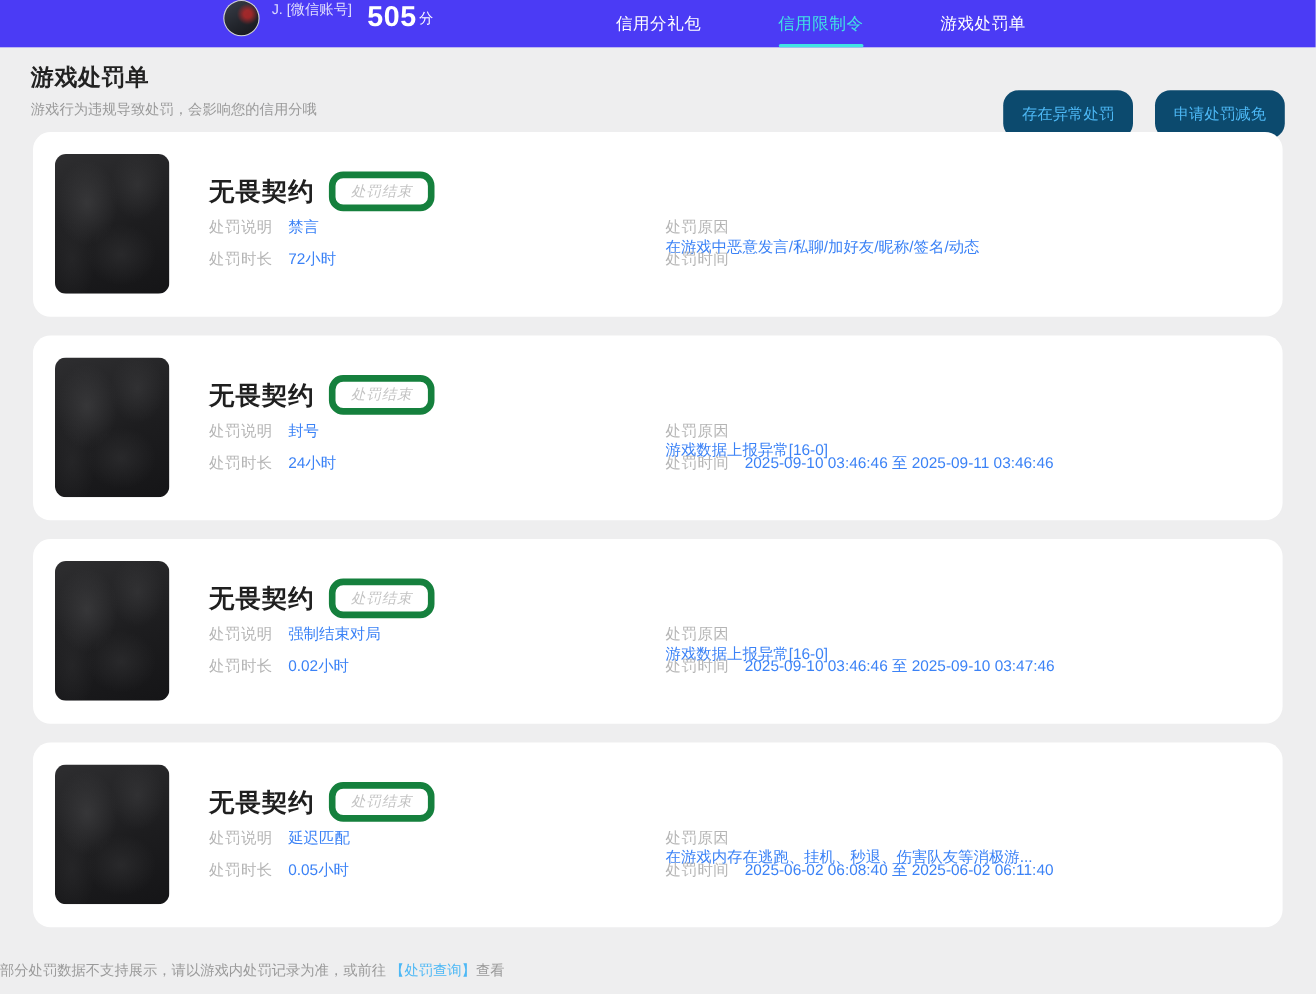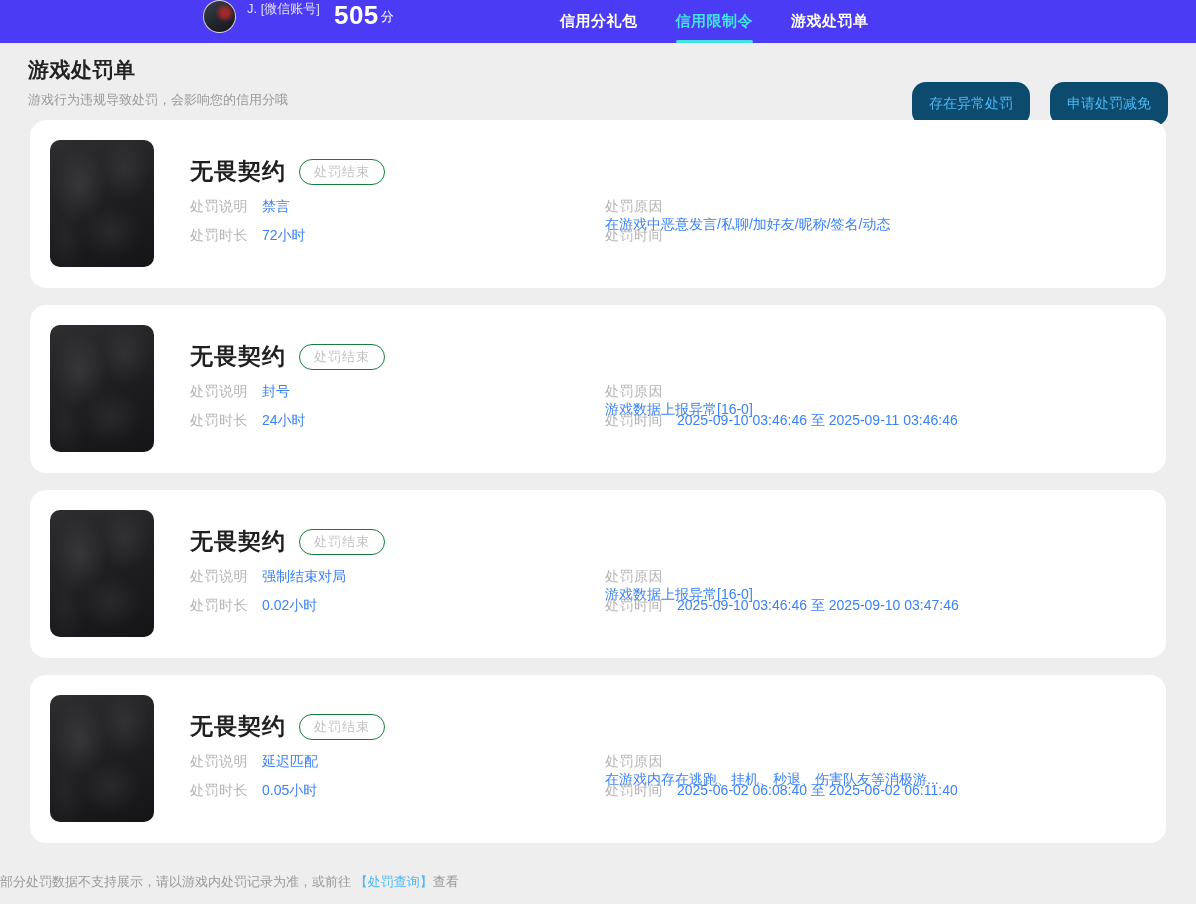--- a/index.html
+++ b/index.html
@@ -31,21 +31,21 @@
   .user-name {
     margin-left:11px;
     color:rgba(255,255,255,0.82);
     font-size:13px;
   }
   .user-score { margin-left:14px; color:#ffffff; font-size:26px; font-weight:bold; letter-spacing:0.5px; }
   .score-unit { color:#ffffff; font-size:13px; margin-left:2px; margin-top:8px; }
 
   .nav-tabs {
     position:absolute; left:560px; top:0; height:43px;
-    display:flex; gap:38px;font-weight:bold;
+    display:flex; gap:70px;
   }
   .tab {
     position:relative; height:43px; display:flex; align-items:center;
     color:#ffffff; font-size:15px; letter-spacing:0.5px; cursor:pointer;
   }
   .tab.active { color:#41e3e3; }
   .tab.active::after {
     content:""; position:absolute; left:0; right:0; bottom:0; height:3px;
     background:#41e3e3; border-radius:2px;
   }
@@ -76,23 +76,23 @@
       radial-gradient(ellipse 40px 55px at 28% 35%, rgba(70,70,72,.55), transparent 70%),
       radial-gradient(ellipse 35px 45px at 72% 22%, rgba(62,62,64,.5), transparent 70%),
       radial-gradient(ellipse 45px 40px at 58% 72%, rgba(55,55,57,.5), transparent 70%),
       radial-gradient(ellipse 30px 60px at 15% 75%, rgba(48,48,50,.45), transparent 70%),
       linear-gradient(160deg,#2e2e30 0%,#1d1d1f 55%,#151517 100%);
   }
   .card-head { position:absolute; left:160px; top:36px; display:flex; align-items:center; }
   .game-title { font-size:23px; font-weight:bold; color:#1f1f1f; letter-spacing:1px; }
   .badge {
     margin-left:13px;
-    border:1px solid #15803d; border-radius:13px;
+    border:6px solid #15803d; border-radius:13px;
     color:#c3c3c3; font-size:13px;
-    padding:3px 14px; letter-spacing:1px;
+    padding:3px 14px; letter-spacing:1px;font-style:italic;
   }
   .field { position:absolute; font-size:14px; display:flex; }
   .field .label { color:#b5b5b5; width:72px; flex:0 0 auto; letter-spacing:0.5px; }
   .field .value { color:#3b82f6; }
   .f-desc   { left:160px; top:78px;  }
   .f-dur    { left:160px; top:107px; }
   .f-reason { left:575px; top:78px;  width:545px;flex-direction:column; }
   .f-time   { left:575px; top:107px; }
   .f-reason .value, .f-time .value {
     white-space:nowrap; overflow:hidden; text-overflow:ellipsis;

